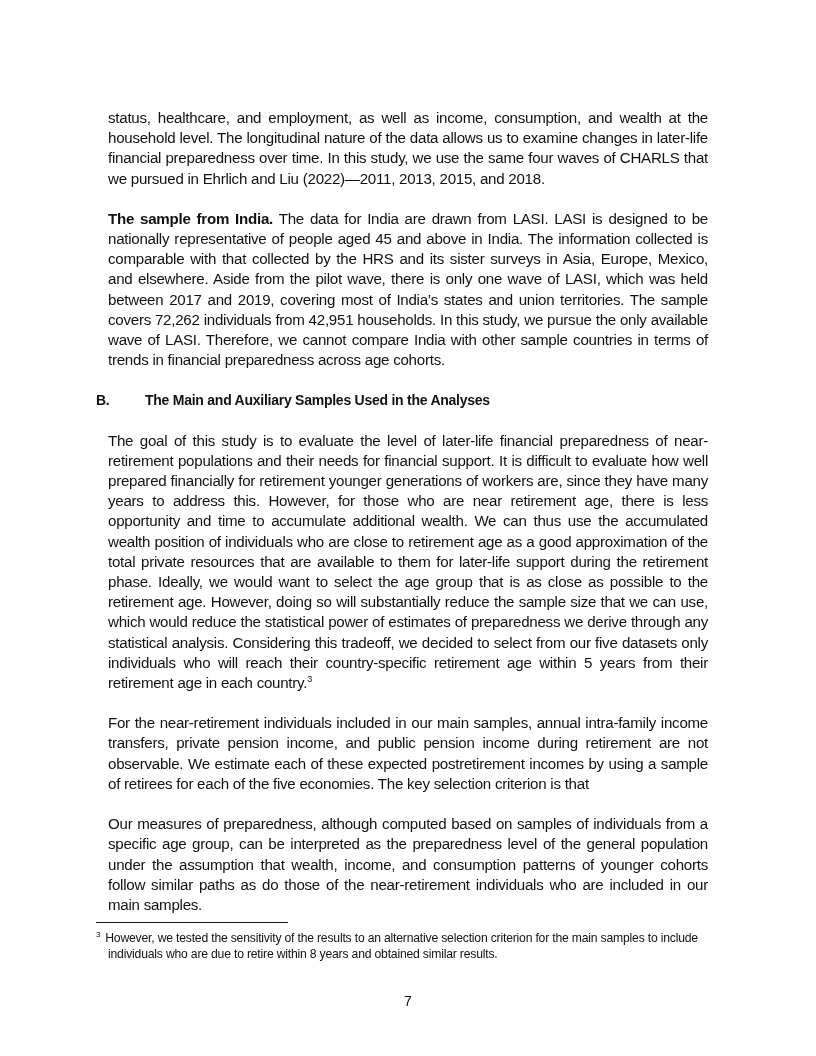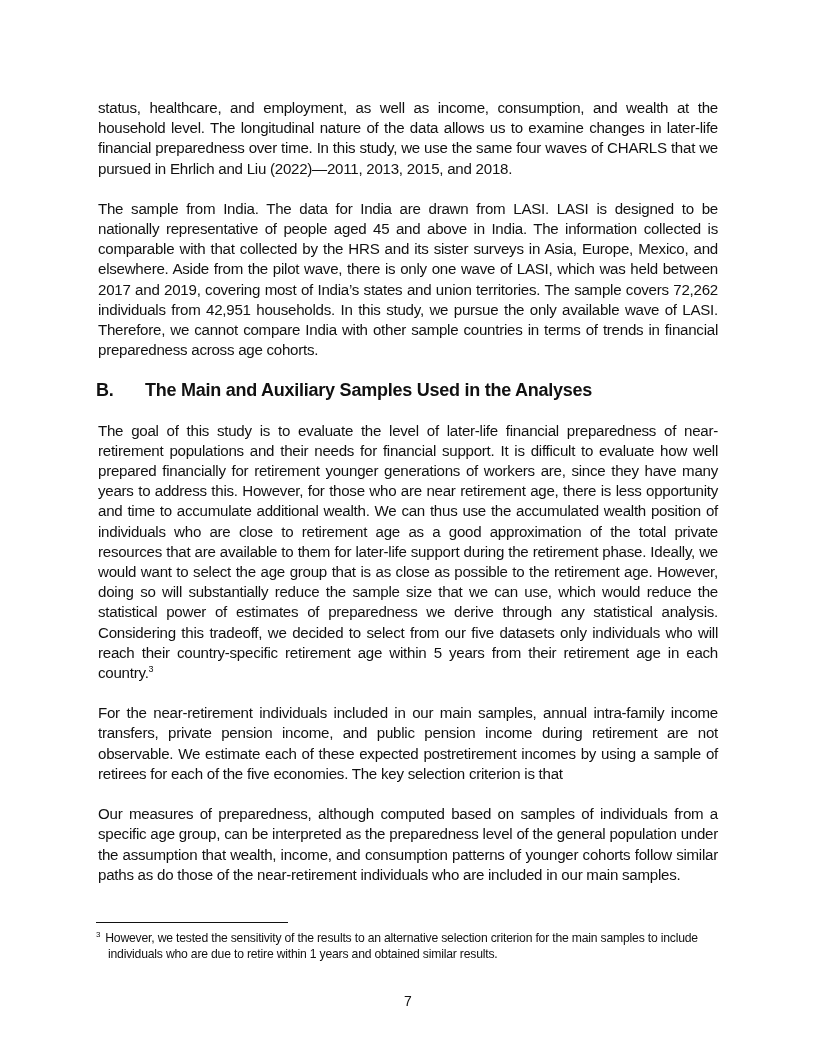--- a/index.html
+++ b/index.html
@@ -1,23 +1,23 @@
 <!DOCTYPE html>
 <html><head>
 <meta charset="utf-8">
 <style>
   html, body { margin: 0; padding: 0; background: #ffffff; }
   body { width: 816px; height: 1056px; position: relative; overflow: hidden;
          font-family: "Liberation Sans", sans-serif; color: #111111; }
   .page { position: absolute; left: 96px; top: 96px; width: 624px; }
-  p.body { margin: 2px; font-size: 15.1px; line-height: 20.2px; text-align: justify;
+  p.body { margin: 12px; font-size: 15.1px; line-height: 20.2px; text-align: justify;
            letter-spacing: -0.25px; }
   p.body + p.body, .gap { margin-top: 20px; }
-  .bold { font-weight: normal; }
-  .heading { margin: 20px 0 20px 0; font-size: 18px; line-height: 20.2px; font-weight: bold;
+  .bold { font-weight: bold; }
+  .heading { margin: 20px 0 20px 0; font-size: 14px; line-height: 20.2px; font-weight: bold;
              letter-spacing: -0.25px; }
   .heading .num { display: inline-block; width: 49px; }
   sup { font-size: 9px; line-height: 0; vertical-align: super; }
   .fn-rule { position: absolute; left: 96px; top: 922px; width: 192px; height: 0;
              border-top: 1px solid #111; }
   .footnote { position: absolute; left: 96px; top: 930px; width: 624px; font-size: 12.2px;
               line-height: 16.2px; letter-spacing: -0.2px; padding-left: 12px; text-indent: -12px;
               box-sizing: border-box; }
   .footnote sup { font-size: 8px; margin-right: 5px; }
   .page-number { position: absolute; top: 993px; left: 0; width: 816px; text-align: center;
@@ -34,15 +34,15 @@
   <div class="heading"><span class="num">B.</span><span>The Main and Auxiliary Samples Used in the Analyses</span></div>
 
   <p class="body"><span>The goal of this study is to evaluate the level of later-life financial preparedness of near-retirement populations and their needs for financial support. It is difficult to evaluate how well prepared financially for retirement younger generations of workers are, since they have many years to address this. However, for those who are near retirement age, there is less opportunity and time to accumulate additional wealth. We can thus use the accumulated wealth position of individuals who are close to retirement age as a good approximation of the total private resources that are available to them for later-life support during the retirement phase. Ideally, we would want to select the age group that is as close as possible to the retirement age. However, doing so will substantially reduce the sample size that we can use, which would reduce the statistical power of estimates of preparedness we derive through any statistical analysis. Considering this tradeoff, we decided to select from our five datasets only individuals who will reach their country-specific retirement age within 5 years from their retirement age in each country.</span><sup>3</sup></p>
 
   <p class="body">For the near-retirement individuals included in our main samples, annual intra-family income transfers, private pension income, and public pension income during retirement are not observable. We estimate each of these expected postretirement incomes by using a sample of retirees for each of the five economies. The key selection criterion is that</p>
 
   <p class="body">Our measures of preparedness, although computed based on samples of individuals from a specific age group, can be interpreted as the preparedness level of the general population under the assumption that wealth, income, and consumption patterns of younger cohorts follow similar paths as do those of the near-retirement individuals who are included in our main samples.</p>
 </div>
 
 <div class="fn-rule"></div>
-<div class="footnote"><sup>3</sup><span>However, we tested the sensitivity of the results to an alternative selection criterion for the main samples to include individuals who are due to retire within 1 years and obtained similar results.</span></div>
+<div class="footnote"><sup>3</sup><span>However, we tested the sensitivity of the results to an alternative selection criterion for the main samples to include individuals who are due to retire within 8 years and obtained similar results.</span></div>
 
 <div class="page-number">7</div>
 
 </body></html>

